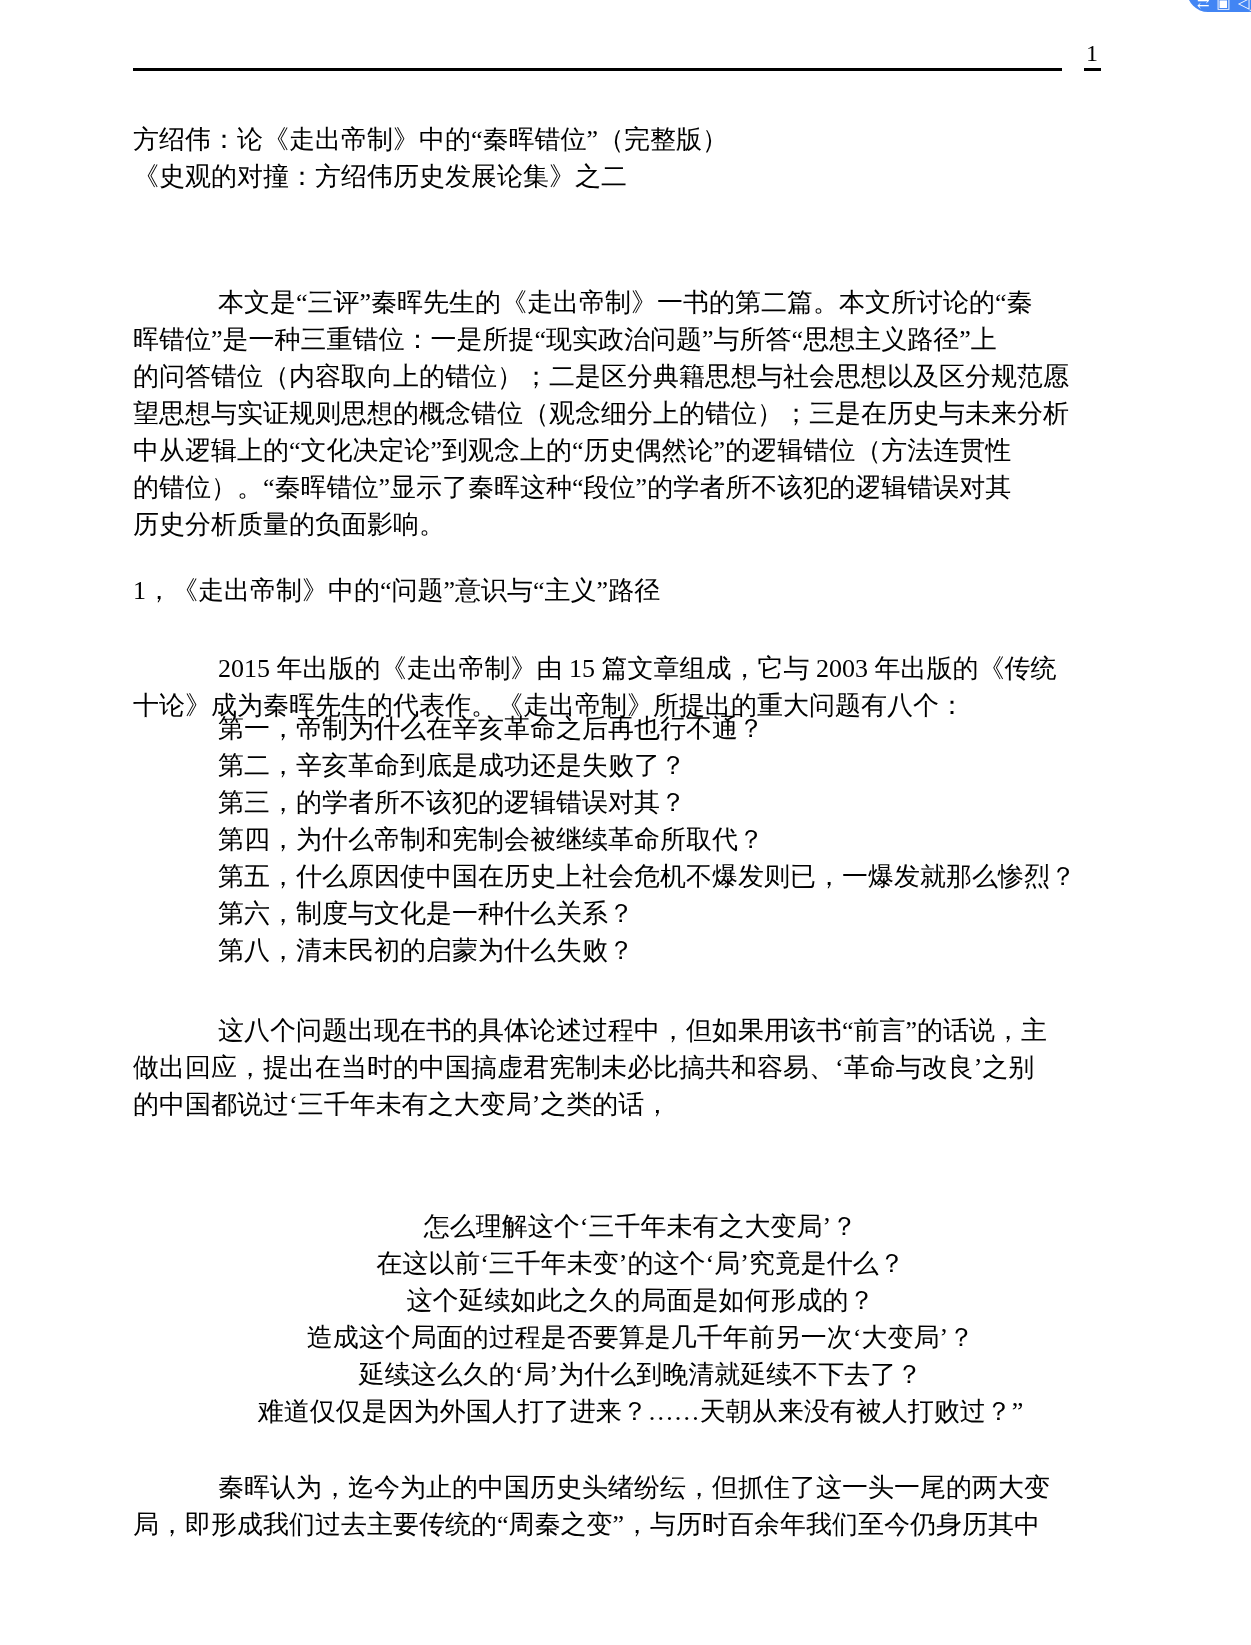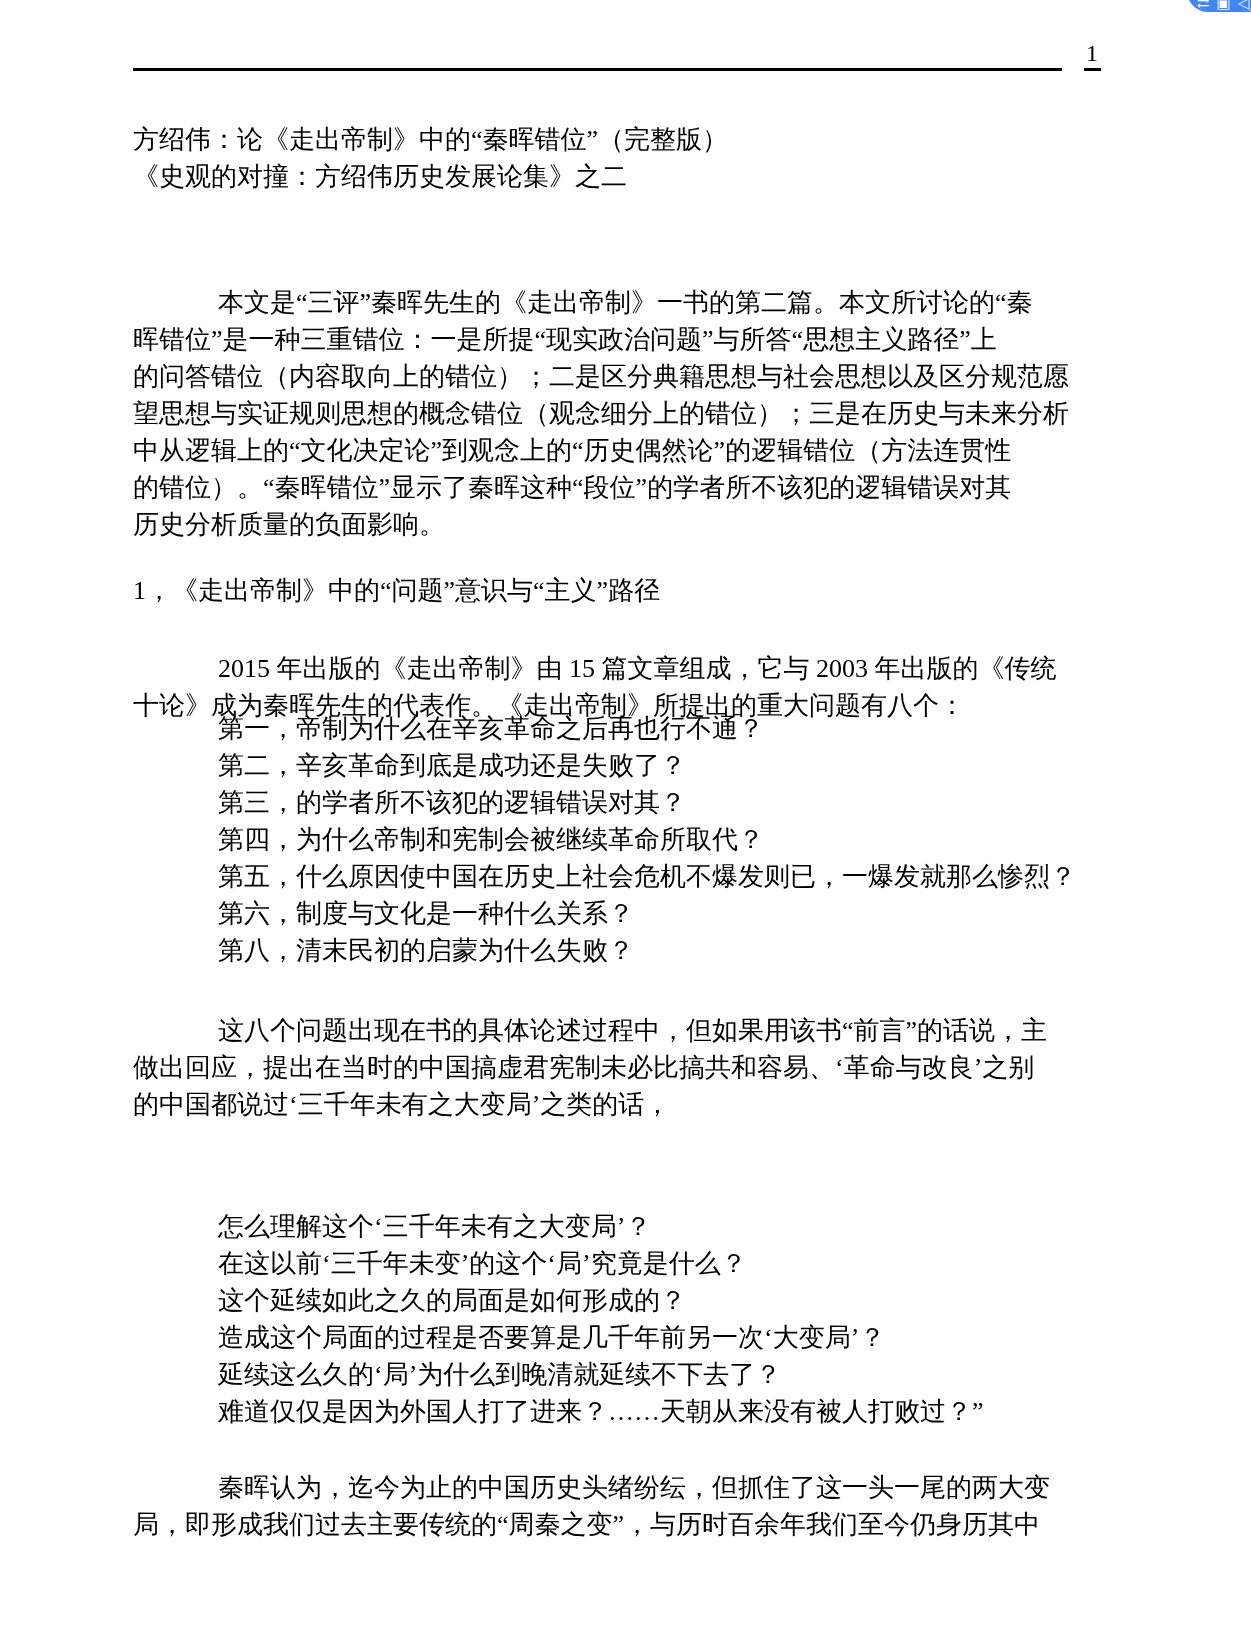--- a/index.html
+++ b/index.html
@@ -103,21 +103,21 @@
         <div class="line indent">第四，为什么帝制和宪制会被继续革命所取代？</div>
         <div class="line indent">第五，什么原因使中国在历史上社会危机不爆发则已，一爆发就那么惨烈？</div>
         <div class="line indent">第六，制度与文化是一种什么关系？</div>
         <div class="line indent">第八，清末民初的启蒙为什么失败？</div>
       </div>
       <div class="block paragraph" style="top: 1012px;">
         <div class="line indent">这八个问题出现在书的具体论述过程中，但如果用该书“前言”的话说，主</div>
         <div class="line">做出回应，提出在当时的中国搞虚君宪制未必比搞共和容易、‘革命与改良’之别</div>
         <div class="line">的中国都说过‘三千年未有之大变局’之类的话，</div>
       </div>
-      <div class="block list" style="top: 1208px;">
+      <div class="block list" style="top: 1208px; text-align: center;">
         <div class="line indent">怎么理解这个‘三千年未有之大变局’？</div>
         <div class="line indent">在这以前‘三千年未变’的这个‘局’究竟是什么？</div>
         <div class="line indent">这个延续如此之久的局面是如何形成的？</div>
         <div class="line indent">造成这个局面的过程是否要算是几千年前另一次‘大变局’？</div>
         <div class="line indent">延续这么久的‘局’为什么到晚清就延续不下去了？</div>
         <div class="line indent">难道仅仅是因为外国人打了进来？……天朝从来没有被人打败过？”</div>
       </div>
       <div class="block paragraph" style="top: 1455px; margin-top: 14px;">
         <div class="line indent">秦晖认为，迄今为止的中国历史头绪纷纭，但抓住了这一头一尾的两大变</div>
         <div class="line">局，即形成我们过去主要传统的“周秦之变”，与历时百余年我们至今仍身历其中</div>

